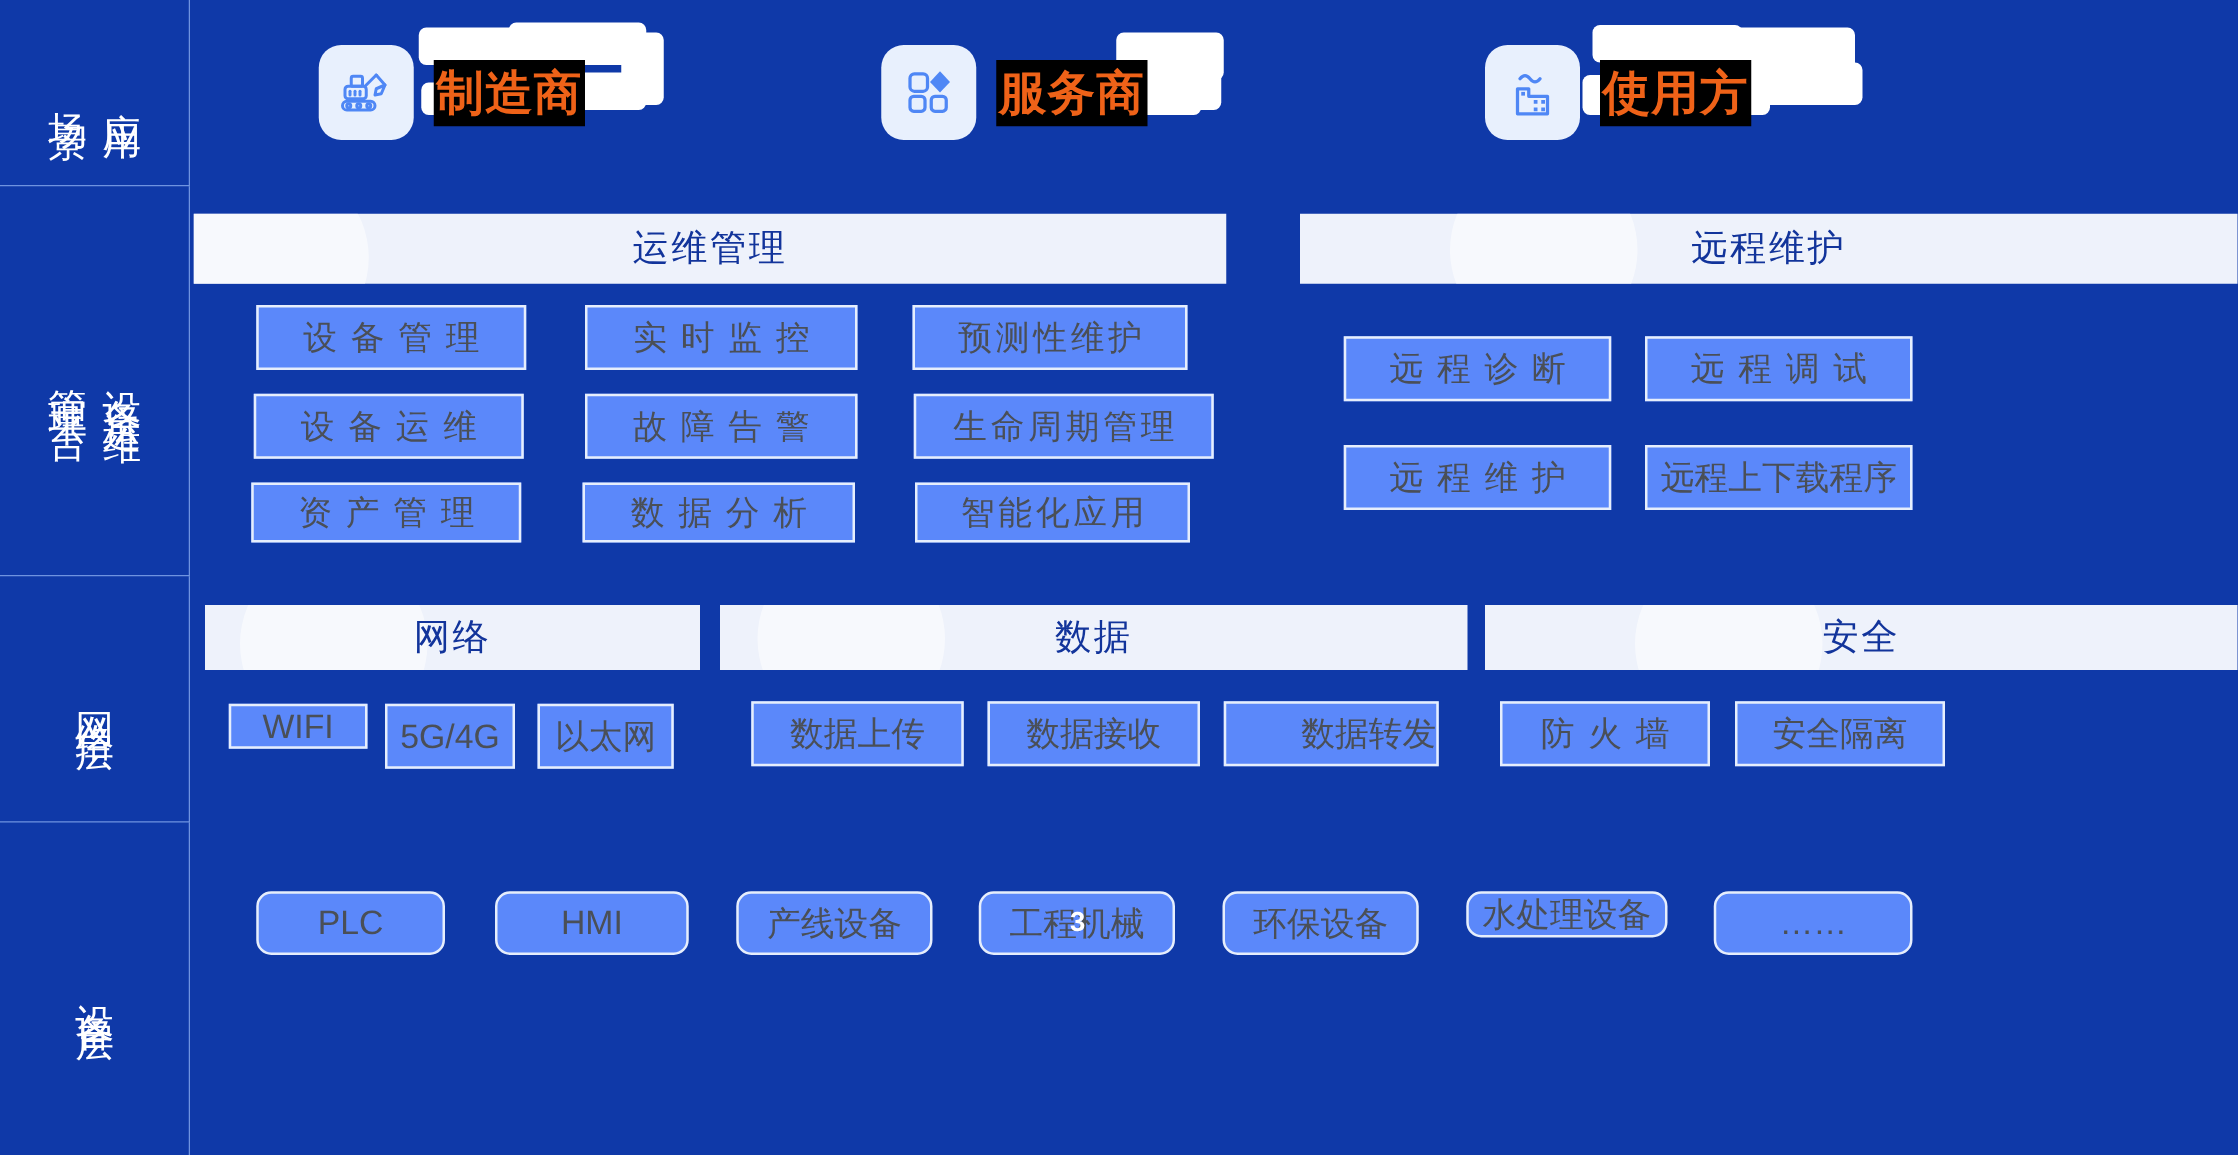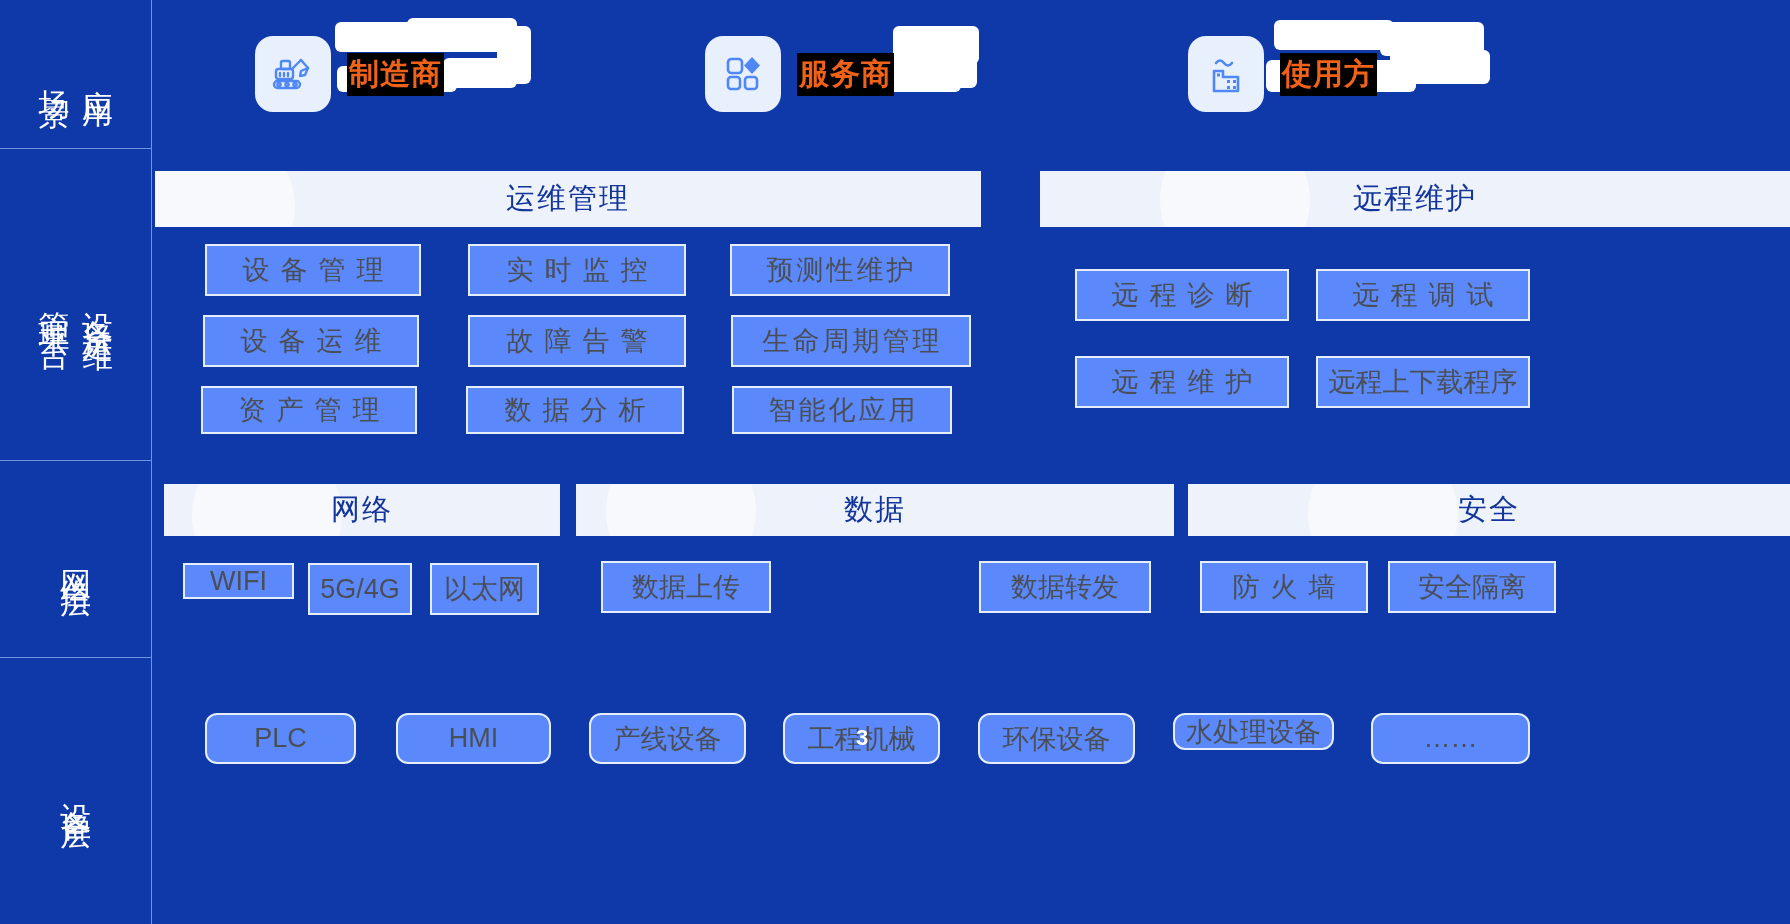--- a/index.html
+++ b/index.html
@@ -38,21 +38,21 @@
   
   .app-row{position:absolute;left:152px;top:0;width:1638px;height:149px;}
   .app-item{position:absolute;top:30px;height:88px;display:flex;align-items:center;}
   .app-icon{
     width:76px;height:76px;border-radius:18px;background:#e8f0fd;
     display:flex;align-items:center;justify-content:center;flex:none;
   }
   .app-label-wrap{position:relative;margin-left:16px;height:60px;display:flex;align-items:center;}
   .app-label{
     position:relative;z-index:3;
-    font-size:30px;font-weight:700;color:#ef6218;
+    font-size:38px;font-weight:700;color:#ef6218;
     background:#000000;padding:1px 2px;letter-spacing:1px;white-space:nowrap;text-align:right;
   }
   .smudge{position:absolute;background:#ffffff;z-index:1;border-radius:6px;}
 
   
   .panel-head{
     position:absolute;box-sizing:border-box;
     background:#eef2fb;
     display:flex;align-items:center;justify-content:center;
     color:#12349b;font-size:29px;letter-spacing:2px;
@@ -248,21 +248,24 @@
       <span>以太网</span>
     </div>
 
   <div class="panel-head" style="left:576px;top:484px;width:598px;height:52px;">
     <div class="blob" style="left:30px;top:-48px;"></div>
     <span>数据</span>
   </div>
   <div class="chip" style="left:601px;top:561px;width:170px;height:52px;">
       <span>数据上传</span>
     </div>
-  <div class="chip" style="left:979px;top:561px;width:172px;height:52px;">
+  <div class="chip" style="left:790px;top:561px;width:170px;height:52px;">
+      <span>数据接收</span>
+    </div>
+  <div class="chip" style="left:979px;top:561px;width:172px;height:52px;justify-content:flex-end;">
       <span>数据转发</span>
     </div>
 
   <div class="panel-head" style="left:1188px;top:484px;width:602px;height:52px;">
     <div class="blob" style="left:120px;top:-44px;"></div>
     <span>安全</span>
   </div>
   <div class="chip sp" style="left:1200px;top:561px;width:168px;height:52px;">
       <span>防火墙</span>
     </div>

